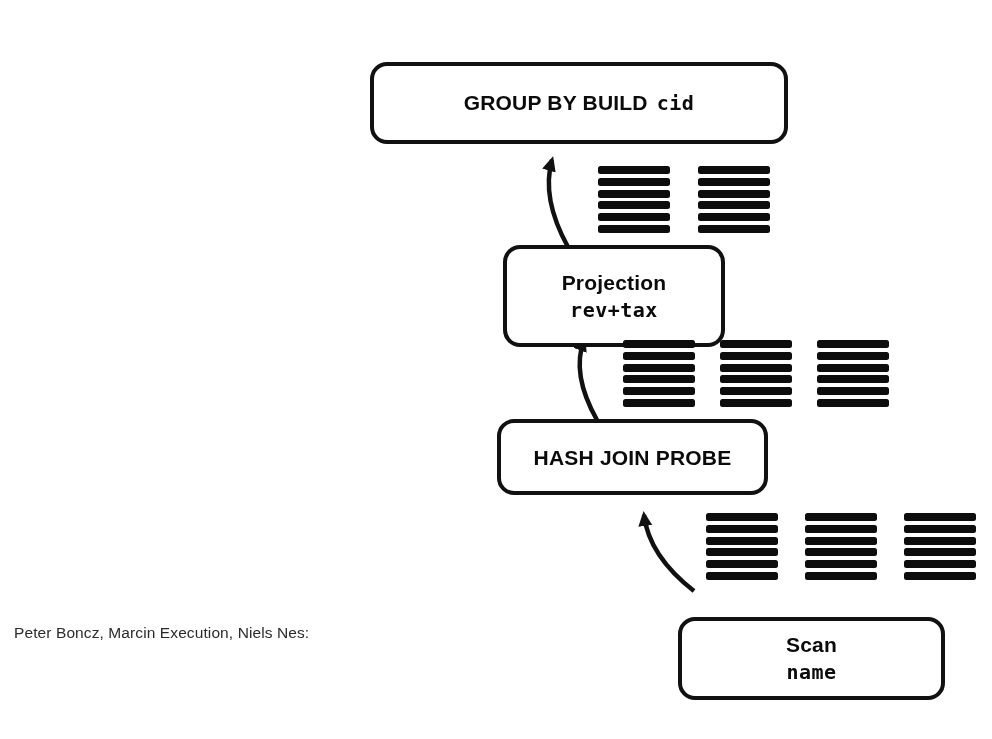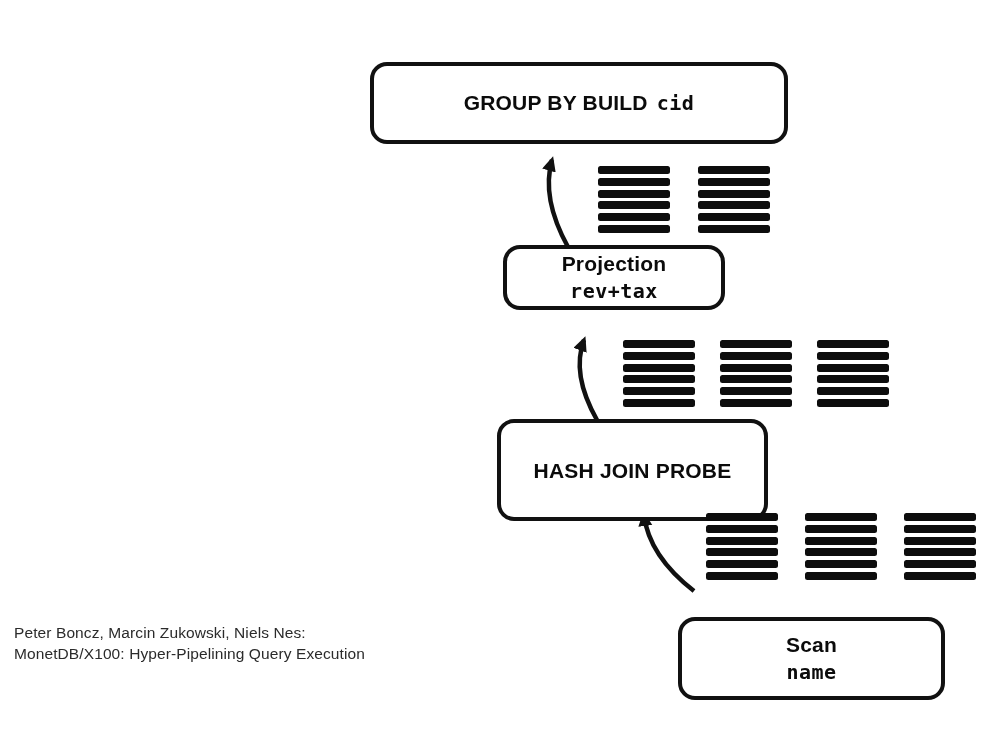--- a/index.html
+++ b/index.html
@@ -49,22 +49,22 @@
     font-size: 20px;
     line-height: 23px;
     letter-spacing: 0.5px;
     color: #0b0b0b;
     white-space: nowrap;
   }
   .title-arg { margin-left: 9px; }
   .title-arg:empty { display: none; }
 
   .node-groupby   { left: 370px; top: 62px;  width: 418px; height: 82px; }
-  .node-projection{ left: 503px; top: 245px; width: 222px; height: 65px; }
-  .node-hashjoin  { left: 497px; top: 419px; width: 271px; height: 102px; }
+  .node-projection{ left: 503px; top: 245px; width: 222px; height: 102px; }
+  .node-hashjoin  { left: 497px; top: 419px; width: 271px; height: 76px; }
   .node-scan      { left: 678px; top: 617px; width: 267px; height: 83px; }
 
   .vgroup { position: absolute; display: flex; }
   .vgroup-1 { left: 598px; top: 166px; gap: 28px; }
   .vgroup-2 { left: 623px; top: 340px; gap: 25px; }
   .vgroup-3 { left: 706px; top: 513px; gap: 27px; }
   .stack {
     width: 72px; height: 67px;
     display: flex; flex-direction: column;
     justify-content: space-between;
@@ -191,17 +191,16 @@
         <div class="bar"></div>
         <div class="bar"></div>
         <div class="bar"></div>
         <div class="bar"></div>
         <div class="bar"></div>
         <div class="bar"></div>
       </div>
     </div>
 
   <div class="citation">
-    <div>Peter Boncz, Marcin Zukowski, Niels Nes:</div>
-    <div>MonetDB/X100: Hyper-Pipelining Query Execution</div>
+    <div>Peter Boncz, Marcin Execution, Niels Nes:</div>
   </div>
 
 </div>
 
 </body></html>

